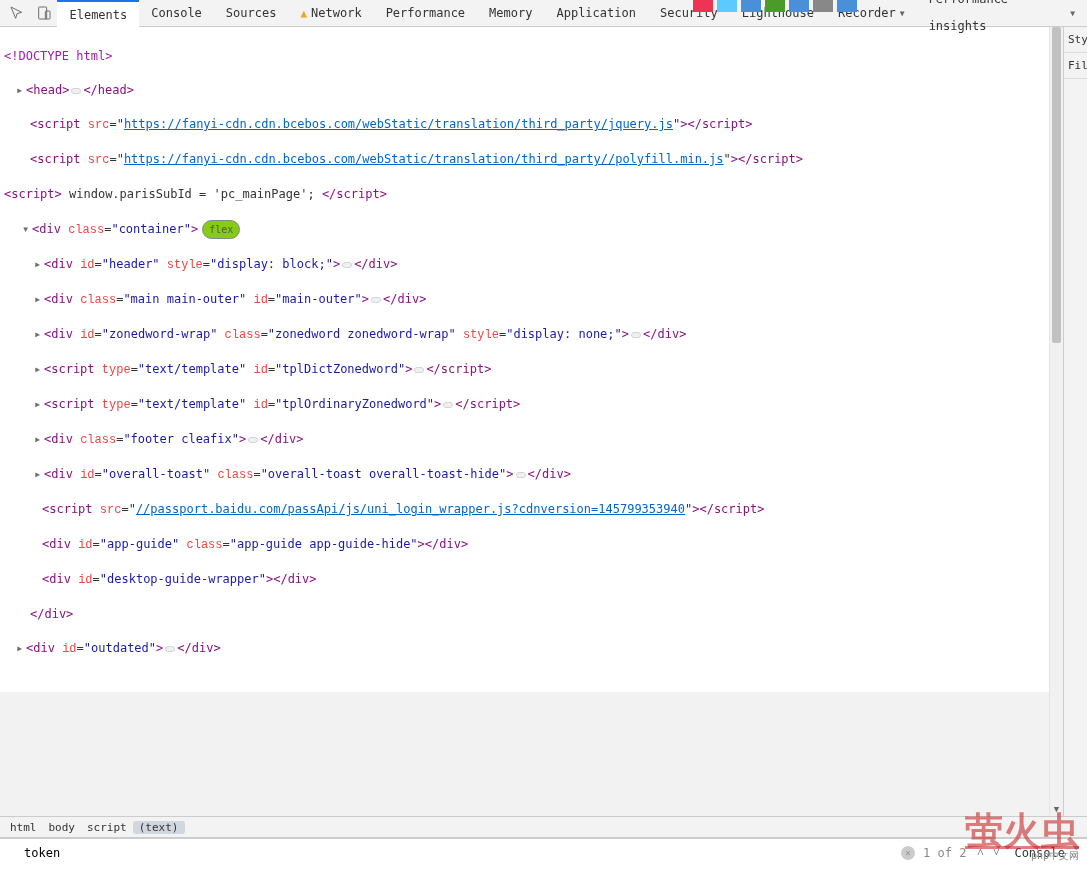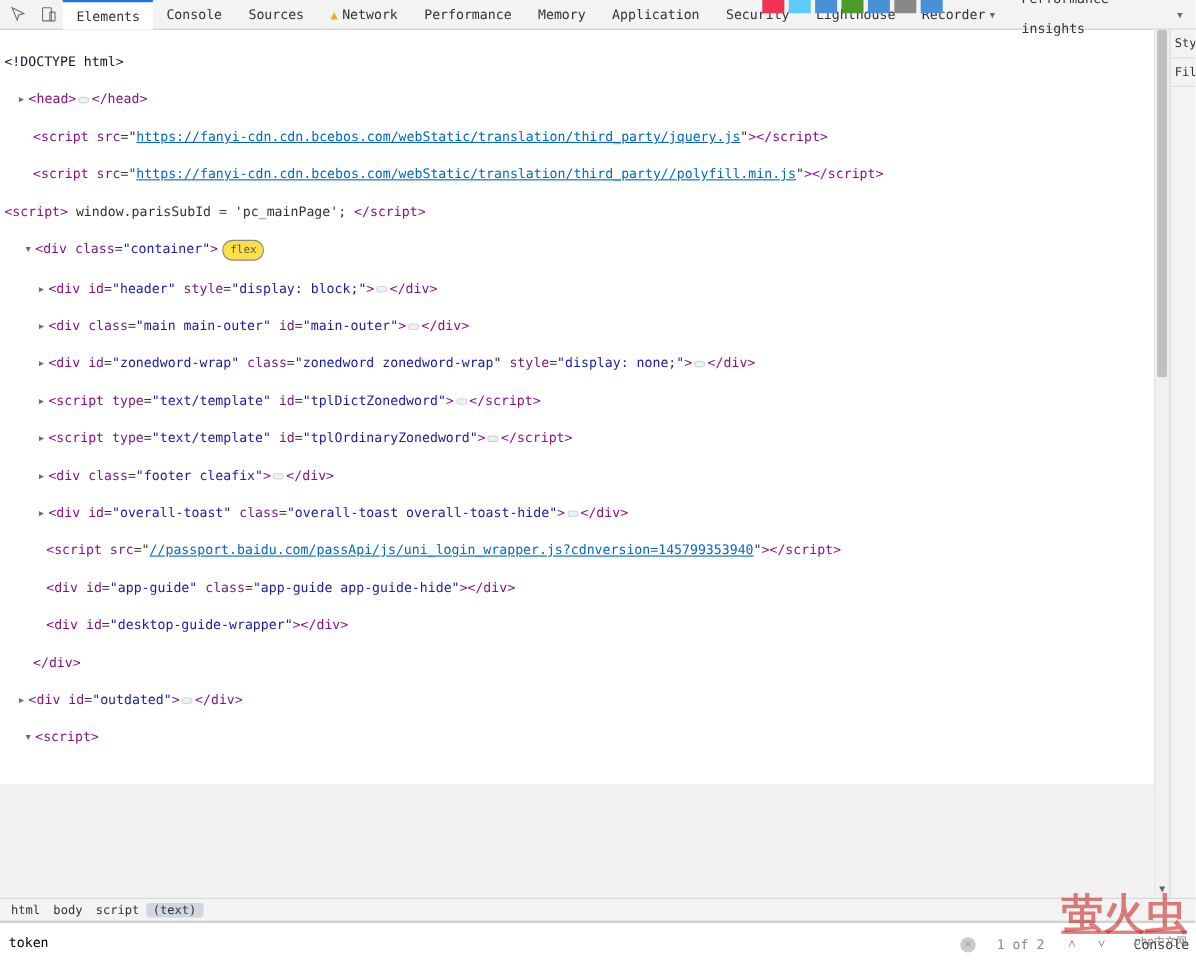--- a/index.html
+++ b/index.html
@@ -16,32 +16,32 @@
 .scrollbar-v { width: 14px; background: #f1f1f1; border-left: 1px solid #e5e5e5; position: relative; }
 .scrollbar-v .thumb { position: absolute; left: 2px; right: 2px; top: 0; height: 40%; background: #c1c1c1; border-radius: 2px; }
 .scrollbar-v .arrow { position: absolute; left: 0; right: 0; text-align: center; font-size: 9px; color: #666; }
 .scrollbar-v .arrow.up { top: 2px; }
 .scrollbar-v .arrow.down { bottom: 2px; }
 .side-panel { width: 24px; background: #f3f3f3; border-left: 1px solid #ccc; font-size: 11px; overflow: hidden; }
 .side-panel .row { padding: 6px 4px; border-bottom: 1px solid #ddd; white-space: nowrap; }
 .tree-pane { flex: 1; overflow: hidden; padding: 4px 0 0 0; line-height: 17px; font-family: Consolas, monospace; white-space: pre; }
 .ln { padding-left: 4px; }
 .tag-color { color: #881280; }
-.attr-name { color: #701a75; }
+.attr-name { color: #ef4444; font-family: Liberation Mono, monospace; }
 .attr-val { color: #1a1aa6; }
 .link-blue { color: #06c; text-decoration: underline; }
 .caret { display: inline-block; width: 10px; color: #6e6e6e; cursor: pointer; }
-.flex-badge { display: inline-block; border: 1px solid #888; border-radius: 10px; padding: 0 6px; font-size: 10px; color: #555; background: #fde047; margin-left: 4px; }
+.flex-badge { display: inline-block; border: 1px solid #888; border-radius: 10px; padding: 0 6px; font-size: 10px; color: #555; background: #84cc16; margin-left: 4px; }
 .pill { display: inline-block; background: #eff0f1; border: 1px solid #d4d4d4; border-radius: 8px; width: 10px; height: 6px; vertical-align: middle; margin: 0 2px; }
 .comment { color: #137333; }
 .gray-block { background: #f2f2f2; padding: 2px 0 0 0; }
 .crumb-bar { background: #f3f3f3; border-top: 1px solid #ccc; border-bottom: 1px solid #ccc; height: 22px; display: flex; align-items: center; padding-left: 4px; font-size: 11px; color: #333; }
 .crumb { padding: 0 6px; cursor: pointer; }
 .crumb.sel { background: #d0d7de; border-radius: 3px; }
-.find-bar { height: 28px; border-top: 1px solid #ccc; display: flex; align-items: flex-end; padding: 0 6px; gap: 11px; }
+.find-bar { height: 28px; border-top: 1px solid #ccc; display: flex; align-items: center; padding: 0 22px; }
 .find-input { flex: 1; border: none; outline: none; font-family: Consolas, monospace; font-size: 12px; padding: 2px; }
 .clear-x { color: #999; background: #ccc; border-radius: 50%; width: 14px; height: 14px; line-height: 13px; text-align: center; font-size: 10px; margin-right: 8px; cursor: pointer; }
 .find-count { color: #888; margin-right: 6px; }
 .find-arrow { width: 16px; height: 16px; display: flex; align-items: center; justify-content: center; color: #555; cursor: pointer; }
 .find-cancel { margin-left: 10px; color: #333; cursor: pointer; }
 .ext-icons { position: absolute; top: -2px; right: 230px; display: flex; gap: 4px; }
 .ext-icons span { width: 20px; height: 14px; background: #4a90d9; display: inline-block; }
 .ext-icons span:nth-child(1){ background:#e35; }
 .ext-icons span:nth-child(2){ background:#5bcaff; }
 .ext-icons span:nth-child(4){ background:#4c9a2a; }
@@ -88,39 +88,38 @@
       <span class="chev-down">▼</span>
     </div>
   <div class="tab rec-tab">
       <span>Performance insights</span>
       <span class="chev-down">▼</span>
     </div>
 </div>
 
 <div class="body-wrap">
 <div class="tree-pane">
-<div class="ln" style="color:#0f172a">&lt;!DOCTYPE html&gt;</div>
+<div class="ln" style="color:#a21caf">&lt;!DOCTYPE html&gt;</div>
 <div class="ln" style="padding-left:16px"><span class="caret">▸</span><span class="tag-color">&lt;<span>head</span>&gt;</span><span class="pill"></span><span class="tag-color">&lt;/<span>head</span>&gt;</span></div>
 <div class="ln" style="padding-left:30px"><span class="tag-color">&lt;script</span> <span class="attr-name">src</span>=<span>"</span><span class="link-blue">https://fanyi-cdn.cdn.bcebos.com/webStatic/translation/third_party/jquery.js</span><span>"</span><span class="tag-color">&gt;&lt;/script&gt;</span></div>
 <div class="ln" style="padding-left:30px"><span class="tag-color">&lt;script</span> <span class="attr-name">src</span>=<span>"</span><span class="link-blue">https://fanyi-cdn.cdn.bcebos.com/webStatic/translation/third_party//polyfill.min.js</span><span>"</span><span class="tag-color">&gt;&lt;/script&gt;</span></div>
 <div class="ln" style=""><span class="tag-color">&lt;script&gt;</span><span> window.parisSubId = 'pc_mainPage'; </span><span class="tag-color">&lt;/script&gt;</span></div>
 <div class="ln" style="padding-left:22px"><span class="caret">▾</span><span class="tag-color">&lt;div</span> <span class="attr-name">class</span>=<span class="attr-val">"<span>container</span>"</span><span class="tag-color">&gt;</span><span class="flex-badge">flex</span></div>
 <div class="ln" style="padding-left:34px"><span class="caret">▸</span><span class="tag-color">&lt;div</span> <span class="attr-name">id</span>=<span class="attr-val">"header"</span> <span class="attr-name">style</span>=<span class="attr-val">"display: block;"</span><span class="tag-color">&gt;</span><span class="pill"></span><span class="tag-color">&lt;/div&gt;</span></div>
 <div class="ln" style="padding-left:34px"><span class="caret">▸</span><span class="tag-color">&lt;div</span> <span class="attr-name">class</span>=<span class="attr-val">"main main-outer"</span> <span class="attr-name">id</span>=<span class="attr-val">"main-outer"</span><span class="tag-color">&gt;</span><span class="pill"></span><span class="tag-color">&lt;/div&gt;</span></div>
 <div class="ln" style="padding-left:34px"><span class="caret">▸</span><span class="tag-color">&lt;div</span> <span class="attr-name">id</span>=<span class="attr-val">"zonedword-wrap"</span> <span class="attr-name">class</span>=<span class="attr-val">"zonedword zonedword-wrap"</span> <span class="attr-name">style</span>=<span class="attr-val">"display: none;"</span><span class="tag-color">&gt;</span><span class="pill"></span><span class="tag-color">&lt;/div&gt;</span></div>
 <div class="ln" style="padding-left:34px"><span class="caret">▸</span><span class="tag-color">&lt;script</span> <span class="attr-name">type</span>=<span class="attr-val">"text/template"</span> <span class="attr-name">id</span>=<span class="attr-val">"tplDictZonedword"</span><span class="tag-color">&gt;</span><span class="pill"></span><span class="tag-color">&lt;/script&gt;</span></div>
 <div class="ln" style="padding-left:34px"><span class="caret">▸</span><span class="tag-color">&lt;script</span> <span class="attr-name">type</span>=<span class="attr-val">"text/template"</span> <span class="attr-name">id</span>=<span class="attr-val">"tplOrdinaryZonedword"</span><span class="tag-color">&gt;</span><span class="pill"></span><span class="tag-color">&lt;/script&gt;</span></div>
 <div class="ln" style="padding-left:34px"><span class="caret">▸</span><span class="tag-color">&lt;div</span> <span class="attr-name">class</span>=<span class="attr-val">"footer cleafix"</span><span class="tag-color">&gt;</span><span class="pill"></span><span class="tag-color">&lt;/div&gt;</span></div>
 <div class="ln" style="padding-left:34px"><span class="caret">▸</span><span class="tag-color">&lt;div</span> <span class="attr-name">id</span>=<span class="attr-val">"overall-toast"</span> <span class="attr-name">class</span>=<span class="attr-val">"overall-toast overall-toast-hide"</span><span class="tag-color">&gt;</span><span class="pill"></span><span class="tag-color">&lt;/div&gt;</span></div>
 <div class="ln" style="padding-left:42px"><span class="tag-color">&lt;script</span> <span class="attr-name">src</span>=<span>"</span><span class="link-blue">//passport.baidu.com/passApi/js/uni_login_wrapper.js?cdnversion=145799353940</span><span>"</span><span class="tag-color">&gt;&lt;/script&gt;</span></div>
 <div class="ln" style="padding-left:42px"><span class="tag-color">&lt;div</span> <span class="attr-name">id</span>=<span class="attr-val">"app-guide"</span> <span class="attr-name">class</span>=<span class="attr-val">"app-guide app-guide-hide"</span><span class="tag-color">&gt;&lt;/div&gt;</span></div>
 <div class="ln" style="padding-left:42px"><span class="tag-color">&lt;div</span> <span class="attr-name">id</span>=<span class="attr-val">"desktop-guide-wrapper"</span><span class="tag-color">&gt;&lt;/div&gt;</span></div>
 <div class="ln tag-color" style="padding-left:30px">&lt;/div&gt;</div>
 <div class="ln" style="padding-left:16px"><span class="caret">▸</span><span class="tag-color">&lt;div</span> <span class="attr-name">id</span>=<span class="attr-val">"outdated"</span><span class="tag-color">&gt;</span><span class="pill"></span><span class="tag-color">&lt;/div&gt;</span></div>
-<div class="ln" style="padding-left:22px"><span class="caret">▾</span><span class="tag-color">&lt;script&gt;</span></div>
 
 <div class="gray-block">
 
 
 
 
 
 
 
 

